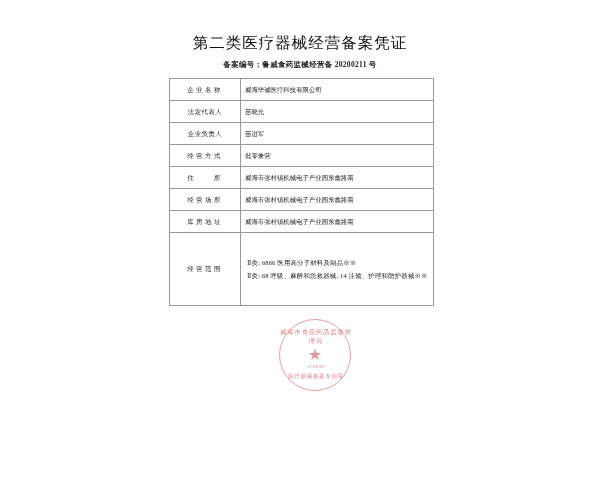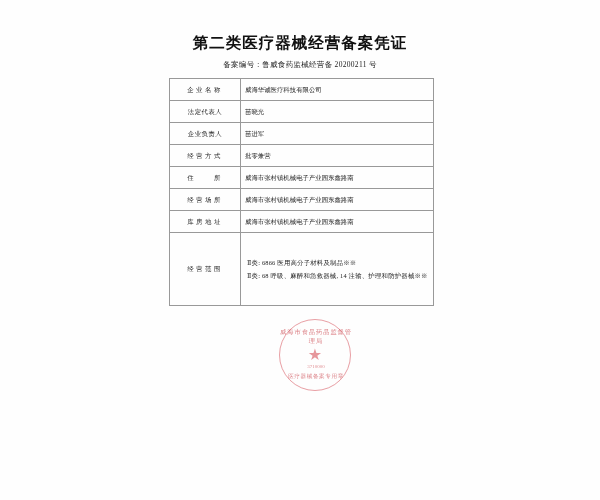--- a/index.html
+++ b/index.html
@@ -20,33 +20,34 @@
     height: 500px;
     background: #fefefe;
   }
   .doc-title {
     position: absolute;
     top: 33px;
     left: 0;
     width: 600px;
     text-align: center;
     font-size: 15.5px;
-    font-weight: bold;
+    font-weight: normal;
     letter-spacing: 1px;
     color: #111;
   }
   .record-no {
     position: absolute;
     top: 60px;
     left: 0;
     width: 600px;
     text-align: center;
     font-size: 7.5px;
     color: #222;
     letter-spacing: 0.3px;
+    font-weight: bold;
   }
   table.cert {
     position: absolute;
     top: 78px;
     left: 169px;
     width: 265px;
     border-collapse: collapse;
     table-layout: fixed;
   }
   table.cert td {

